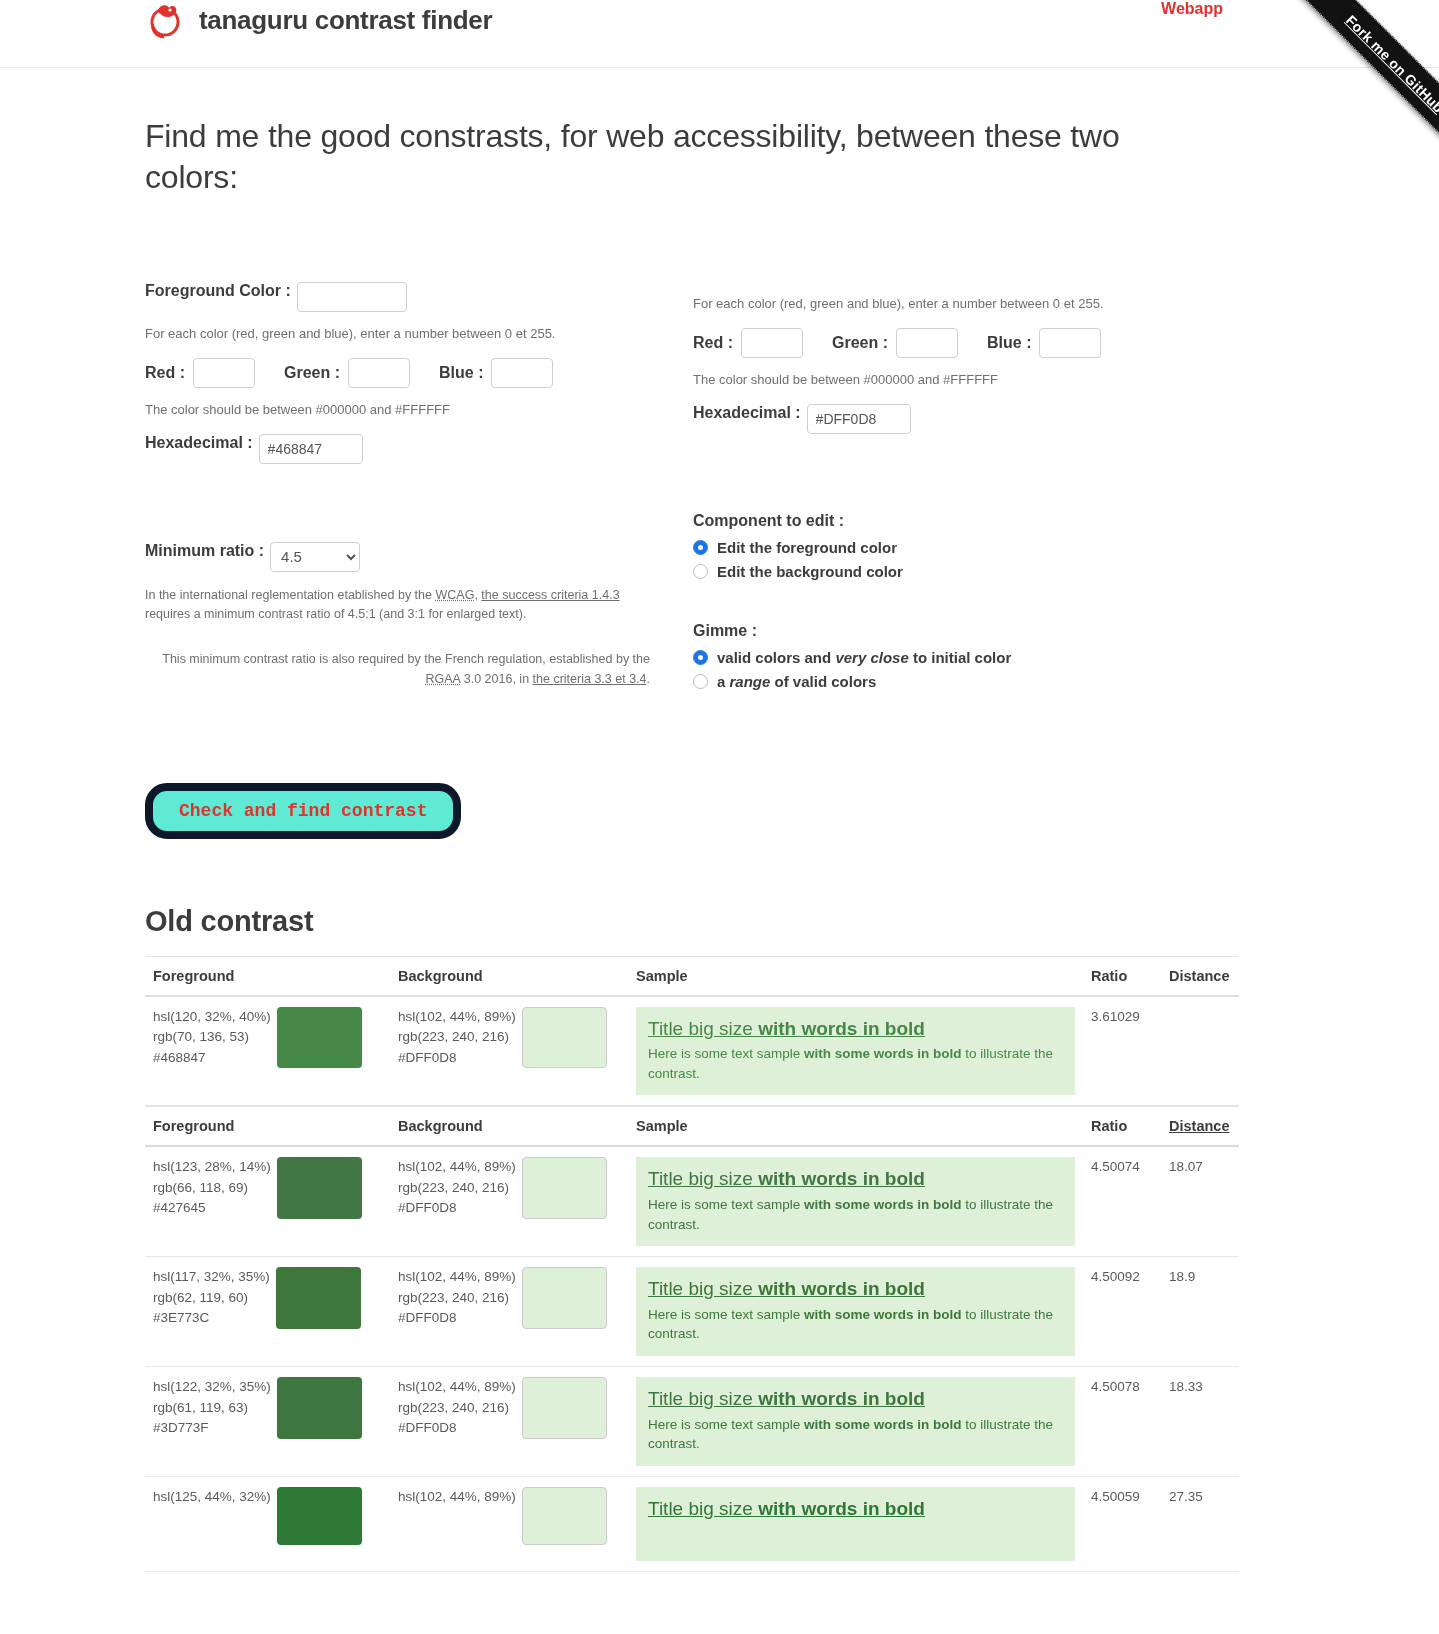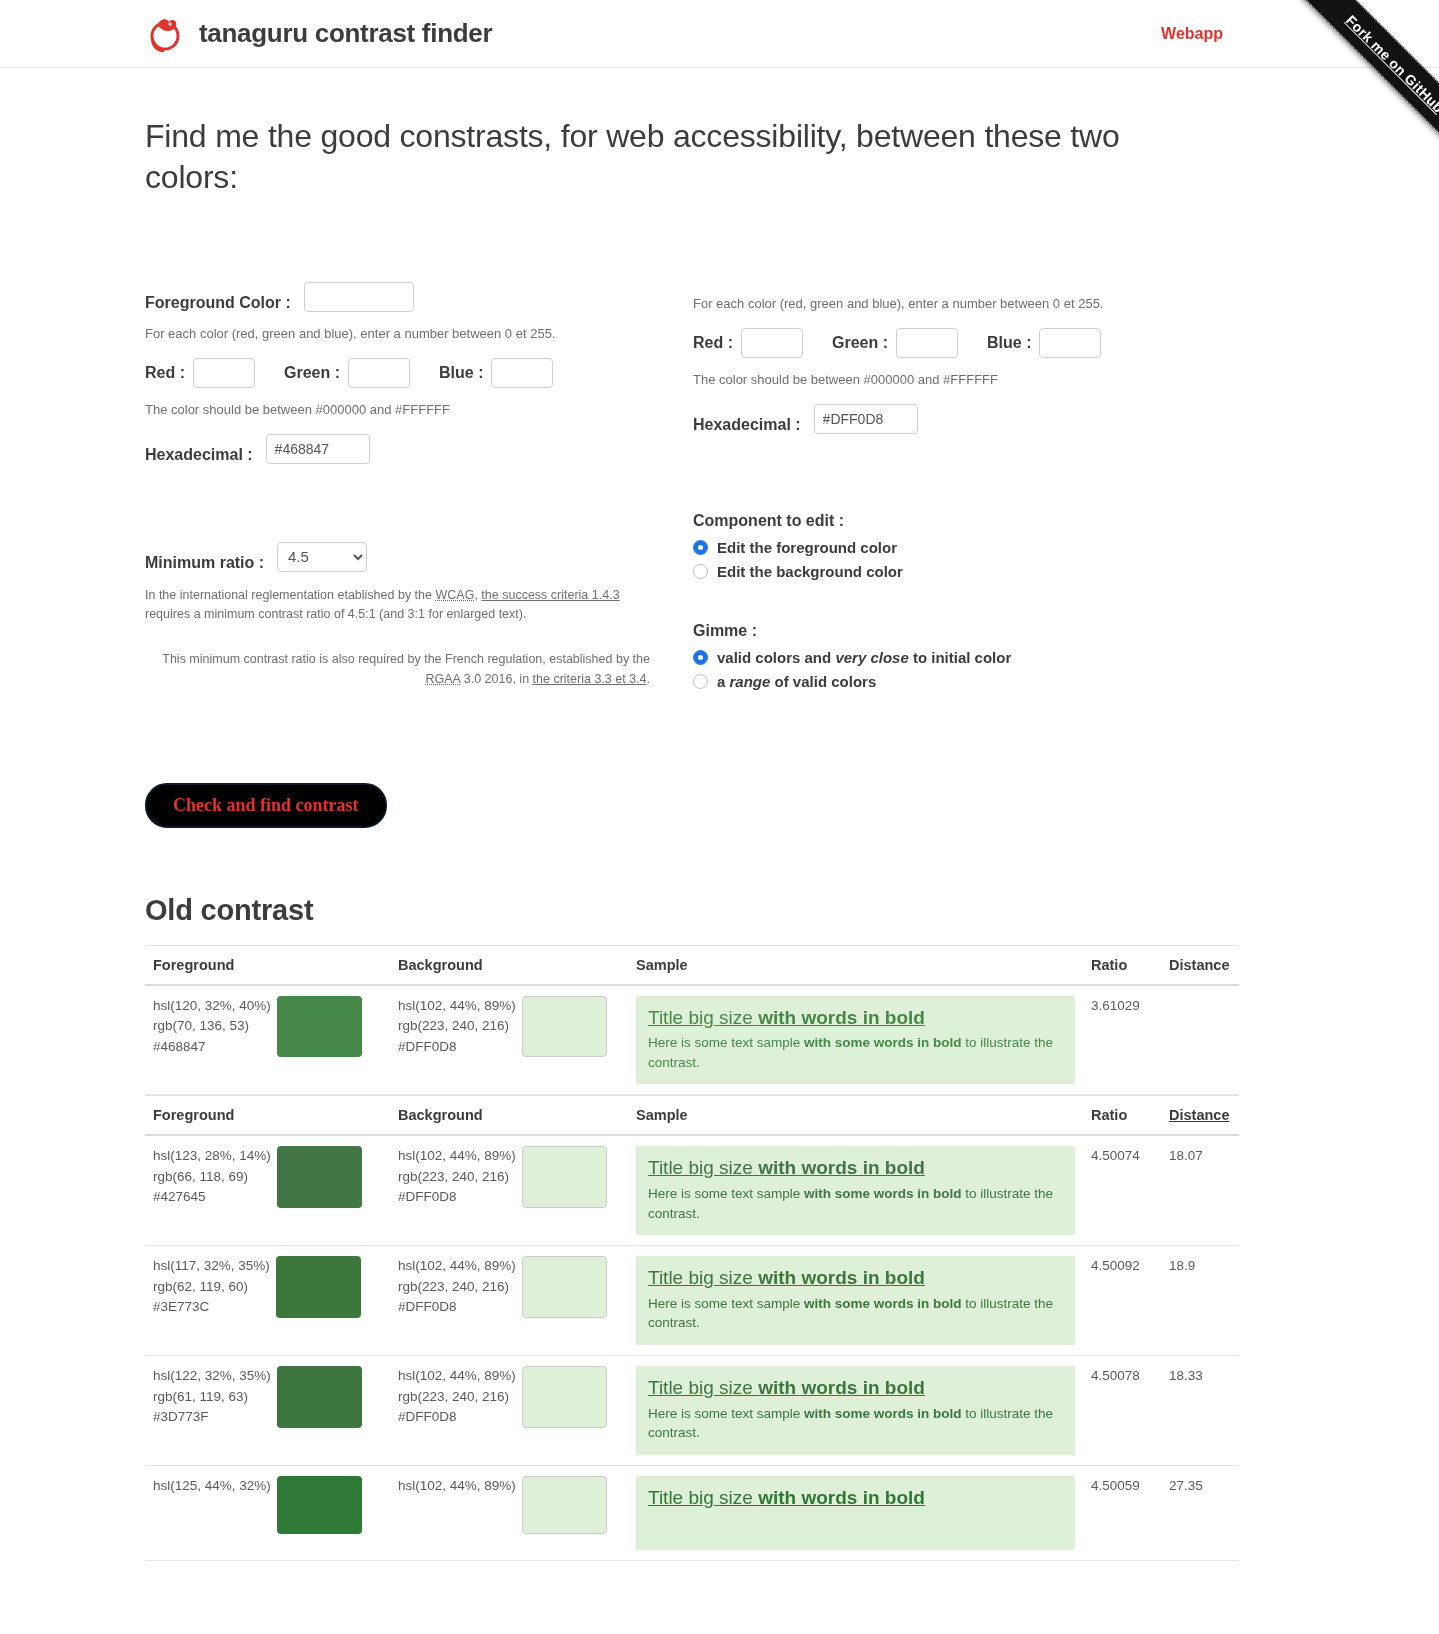--- a/index.html
+++ b/index.html
@@ -10,21 +10,21 @@
     font-family:"Liberation Sans", sans-serif;
     color:#3c3c3c;
     -webkit-font-smoothing:antialiased;
   }
 
   
   .site-header {
     height:68px;
     border-bottom:1px solid #e6e6e6;
     display:flex;
-    align-items:center;
+    align-items:flex-start;
     position:relative;
     background:#fff;
   }
   .brand {
     display:flex;
     align-items:center;
     gap:14px;
     margin-left:145px;
     text-decoration:none;
   }
@@ -98,22 +98,22 @@
 
   .form-grid {
     display:flex;
     margin-top:84px;
   }
   .col { width:548px; }
   .col.right { margin-left:0; }
 
   .field-row {
     display:flex;
-    align-items:flex-end;
-    gap:13px;
+    align-items:flex-start;
+    gap:6px;
     flex-wrap:wrap;
   }
   label.strong {
     font-size:16px;
     font-weight:bold;
     color:#3c3c3c;
     white-space:nowrap;
   }
   input.txt {
     height:30px;
@@ -198,24 +198,24 @@
     position:absolute;
     left:4px; top:4px;
     width:5px; height:5px;
     border-radius:50%;
     background:#fff;
   }
   .gimme-block { margin-top:42px; }
 
   .submit-wrap { margin-top:86px; }
   button.submit {
-    background:#000000;
-    border:2px solid #0f172a;
+    background:#5eead4;
+    border:8px solid #0f172a;
     color:#e0332c;
-    font-family:Liberation Serif, serif;
+    font-family:Liberation Mono, monospace;
     font-size:18px;
     font-weight:bold;
     border-radius:22px;
     padding:10px 26px;
     cursor:pointer;
   }
 
   
   h2.section {
     font-size:29px;

